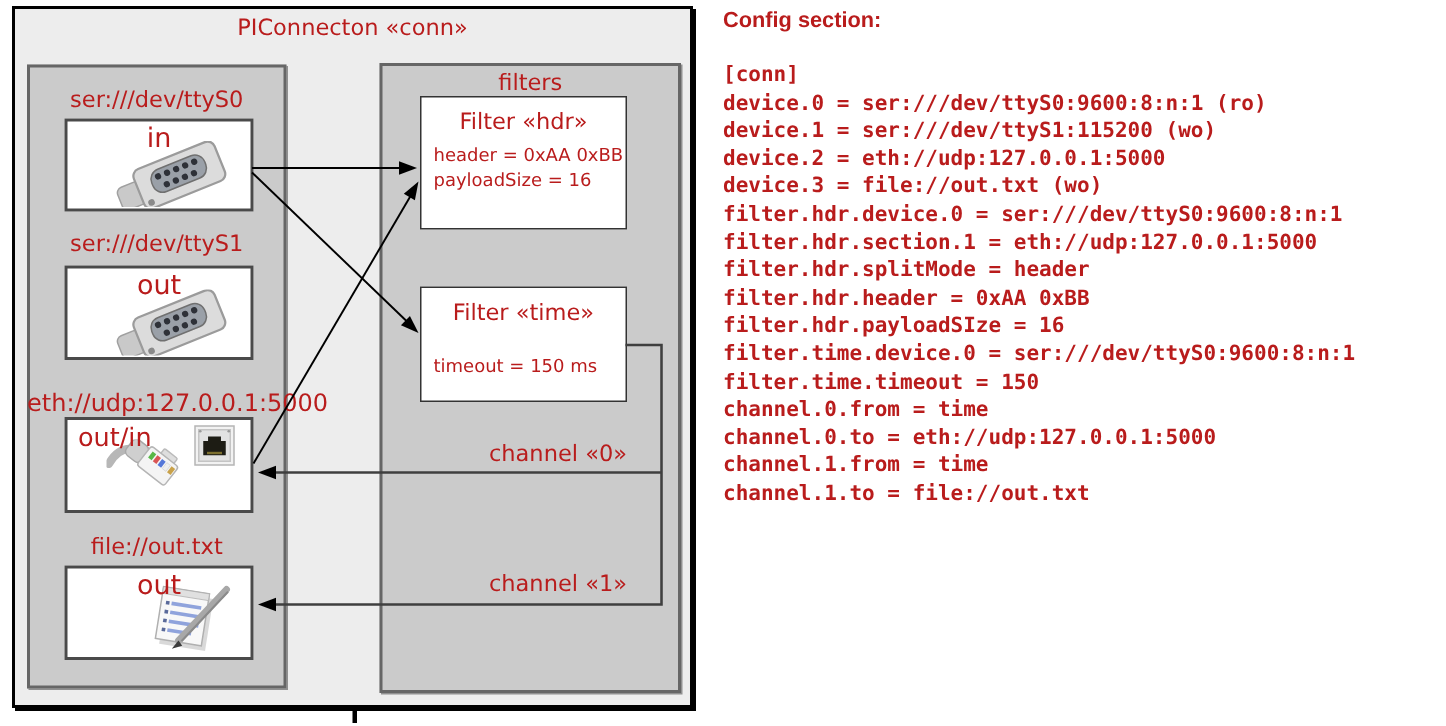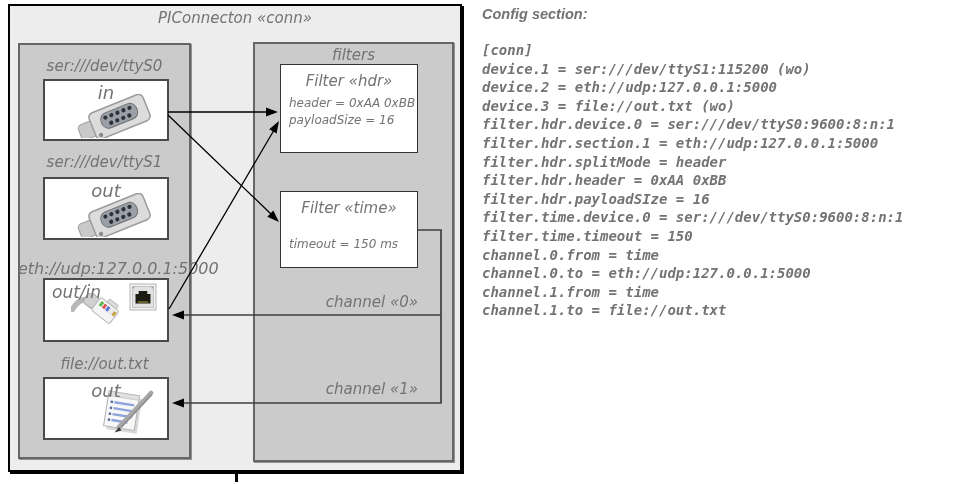--- a/index.html
+++ b/index.html
@@ -1,18 +1,18 @@
 <!DOCTYPE html>
 <html><head>
 <meta charset="utf-8">
 <style>
   html,body{margin:0;padding:0;background:#fff;}
   *{box-sizing:border-box;}
   .page{position:relative;width:964px;height:484px;background:#fff;overflow:hidden;
-        font-family:"DejaVu Sans",sans-serif;color:#737373;font-style:italic;}
+        font-family:"DejaVu Sans",sans-serif;color:#b91c1c;}
   .abs{position:absolute;}
   .outer-box{left:8px;top:4px;width:454px;height:468px;background:#ededed;
              border:2px solid #000;box-shadow:2px 2px 0 #000;}
   .diagram-title{left:8px;top:9px;width:454px;text-align:center;font-size:15px;}
   .panel{background:#cbcbcb;border:2px solid #666;box-shadow:1px 1px 0 #909090;}
   .devices-panel{left:18px;top:43px;width:173px;height:416px;}
   .filters-panel{left:253px;top:42px;width:201px;height:420px;}
   .panel-title{left:253px;top:46px;width:201px;text-align:center;font-size:15px;}
   .dev-label{left:18px;width:173px;text-align:center;font-size:15px;white-space:nowrap;}
   .dev-label.small{font-size:16px;}
@@ -167,20 +167,21 @@
     <line x1="441" y1="315" x2="181" y2="315" stroke="#3f3f3f" stroke-width="1.7"></line>
     <polygon points="172,315 184,310.5 184,319.5" fill="#000"></polygon>
   </svg>
 
   <div class="abs tick"></div>
 
   <div class="abs config">
     <div class="config-title">Config section:</div>
     <div class="config-lines">
       <div class="config-line">[conn]</div>
+      <div class="config-line">device.0 = ser:///dev/ttyS0:9600:8:n:1 (ro)</div>
       <div class="config-line">device.1 = ser:///dev/ttyS1:115200 (wo)</div>
       <div class="config-line">device.2 = eth://udp:127.0.0.1:5000</div>
       <div class="config-line">device.3 = file://out.txt (wo)</div>
       <div class="config-line">filter.hdr.device.0 = ser:///dev/ttyS0:9600:8:n:1</div>
       <div class="config-line">filter.hdr.section.1 = eth://udp:127.0.0.1:5000</div>
       <div class="config-line">filter.hdr.splitMode = header</div>
       <div class="config-line">filter.hdr.header = 0xAA 0xBB</div>
       <div class="config-line">filter.hdr.payloadSIze = 16</div>
       <div class="config-line">filter.time.device.0 = ser:///dev/ttyS0:9600:8:n:1</div>
       <div class="config-line">filter.time.timeout = 150</div>

